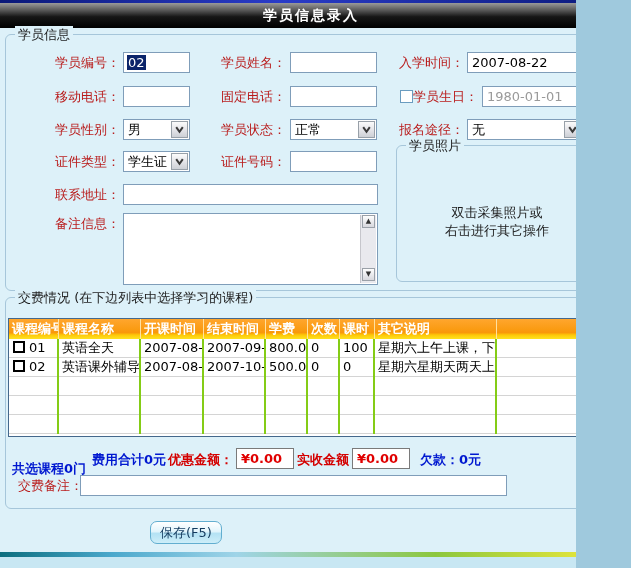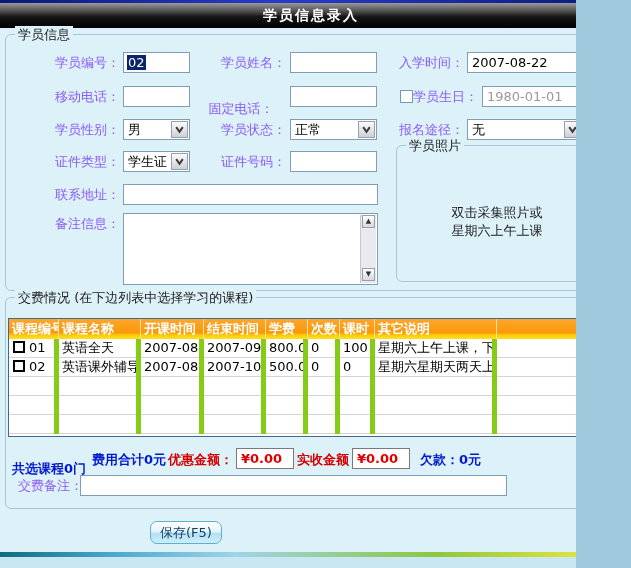--- a/index.html
+++ b/index.html
@@ -14,21 +14,21 @@
               background:linear-gradient(180deg,#9a9a9a 0%,#5a5a5a 28%,#161616 55%,#000 100%); }
   .title { width:100%; text-align:center; color:#fff; font-weight:bold; line-height:25px; font-size:14px; letter-spacing:2px; }
   .close { position:absolute; left:600px; top:2px; width:24px; height:27px;
            background:linear-gradient(180deg,#b8ec52,#7ccb22 45%,#46a012 55%,#58b41c);
            border:1px solid #2c7d0c; color:#fff; font-weight:bold; font-size:17px;
            text-align:center; line-height:24px; cursor:pointer; }
 
   .groupbox { position:absolute; border:1px solid #a6c6da; border-radius:6px; }
   .gb-label { position:absolute; top:-9px; left:9px; background:#ddf1f9; padding:0 3px; color:#1c1c1c; white-space:nowrap; }
 
-  .flabel { position:absolute; color:#8b5cf6; text-align:right; line-height:21px; white-space:nowrap; }
+  .flabel { position:absolute; color:#b91c1c; text-align:right; line-height:21px; white-space:nowrap; }
   .tinput { position:absolute; height:21px; background:#fff; border:1px solid #7f9db9;
             line-height:19px; padding:0 3px; color:#000; overflow:hidden; white-space:nowrap; }
   .combo  { position:absolute; height:21px; background:#fff; border:1px solid #7f9db9;
             line-height:19px; padding:0 20px 0 4px; color:#000; overflow:hidden; white-space:nowrap; }
   .combo .arrow { position:absolute; right:1px; top:1px; width:17px; height:17px;
             background:linear-gradient(180deg,#fbfbfb,#e6e6ea 50%,#cdd0d6);
             border:1px solid #98a0a8; display:flex; align-items:center; justify-content:center; }
   .combo.disabled { color:#9a9a9a; }
   .sel { background:#0b246a; color:#fff; padding:0 1px; }
   .checkbox { position:absolute; width:13px; height:13px; background:#fff; border:1px solid #6a9cc0; }
@@ -44,21 +44,21 @@
   .sbtn { position:absolute; left:1px; width:13px; height:13px; background:linear-gradient(180deg,#fefefe,#d8d8de);
           border:1px solid #9aa0a8; font-size:7px; line-height:11px; text-align:center; color:#333; cursor:pointer; }
 
   .table { position:absolute; left:8px; top:318px; width:604px; height:119px; background:#fff; border:1px solid #44688c; }
   .thead { position:absolute; left:0; top:0; width:602px; height:20px;
            background:linear-gradient(180deg,#ffa62e 0%,#f9980a 68%,#fdc908 80%,#ffe222 100%); }
   .th { position:absolute; top:0; height:20px; color:#fff; font-weight:bold; line-height:19px;
         padding-left:3px; border-right:1px solid #ffe0a0; overflow:hidden; white-space:nowrap; }
   .trow { position:absolute; left:0; width:602px; height:19px; border-bottom:1px solid #d4d4d4; background:#fff; }
   .td { position:absolute; top:0; height:19px; line-height:18px; padding-left:3px;
-        border-right:5px solid #84cc16; color:#000; overflow:hidden; white-space:nowrap; }
+        border-right:2px solid #84cc16; color:#000; overflow:hidden; white-space:nowrap; }
   .cb2 { position:absolute; left:4px; top:2px; width:12px; height:12px; border:2px solid #000; background:#fff; cursor:pointer; }
 
   .blue-b { position:absolute; top:451px; color:#0018d0; font-weight:bold; white-space:nowrap; }
   .red-b  { position:absolute; top:451px; color:#d40000; font-weight:bold; white-space:nowrap; }
   .amt { position:absolute; top:448px; width:58px; height:21px; background:#fff; border:1px solid #7a7a7a;
          color:#e00000; font-weight:bold; line-height:19px; padding-left:4px; }
 
   .btn { position:absolute; top:521px; height:23px; border:1px solid #62aed0; border-radius:7px;
          background:linear-gradient(180deg,#ffffff 0%,#e2f5fc 45%,#b4e2f4 55%,#cdeef9 100%);
          color:#123a5e; text-align:center; line-height:21px; cursor:pointer; }
@@ -94,21 +94,21 @@
     <div class="combo" style="left:467px;top:52px;width:130px;"><span>2007-08-22</span>
       <span class="arrow">
           <svg width="9" height="8" viewBox="0 0 9 8">
             <path d="M1.2 1.2 L4.5 5.8 L7.8 1.2" fill="none" stroke="#3a3a3a" stroke-width="2"></path>
           </svg>
         </span>
     </div>
 
     <div class="flabel" style="left:30px;top:86px;width:90px;">移动电话：</div>
     <div class="tinput" style="left:123px;top:86px;width:67px;"></div>
-    <div class="flabel" style="left:196px;top:98px;width:90px;text-align:center;">固定电话：</div>
+    <div class="flabel" style="left:196px;top:86px;width:90px;">固定电话：</div>
     <div class="tinput" style="left:290px;top:86px;width:87px;"></div>
     <div class="checkbox" style="left:400px;top:90px;"></div>
     <div class="flabel" style="left:413px;top:86px;width:66px;text-align:left;">学员生日：</div>
     <div class="combo disabled" style="left:482px;top:86px;width:115px;"><span>1980-01-01</span>
       <span class="arrow">
           <svg width="9" height="8" viewBox="0 0 9 8">
             <path d="M1.2 1.2 L4.5 5.8 L7.8 1.2" fill="none" stroke="#3a3a3a" stroke-width="2"></path>
           </svg>
         </span>
     </div>
@@ -150,21 +150,21 @@
           </svg>
         </span>
     </div>
     <div class="flabel" style="left:196px;top:151px;width:90px;">证件号码：</div>
     <div class="tinput" style="left:290px;top:151px;width:87px;"></div>
 
     <div class="groupbox" style="left:396px;top:145px;width:202px;height:137px;">
       <span class="gb-label">学员照片</span>
       <div class="photo-hint">
         <div>双击采集照片或</div>
-        <div>星期六上午上课</div>
+        <div>右击进行其它操作</div>
       </div>
     </div>
 
     <div class="flabel" style="left:30px;top:184px;width:90px;">联系地址：</div>
     <div class="tinput" style="left:123px;top:184px;width:255px;"></div>
 
     <div class="flabel" style="left:30px;top:213px;width:90px;">备注信息：</div>
     <div class="tarea">
       <span></span>
       <div class="sbar">

